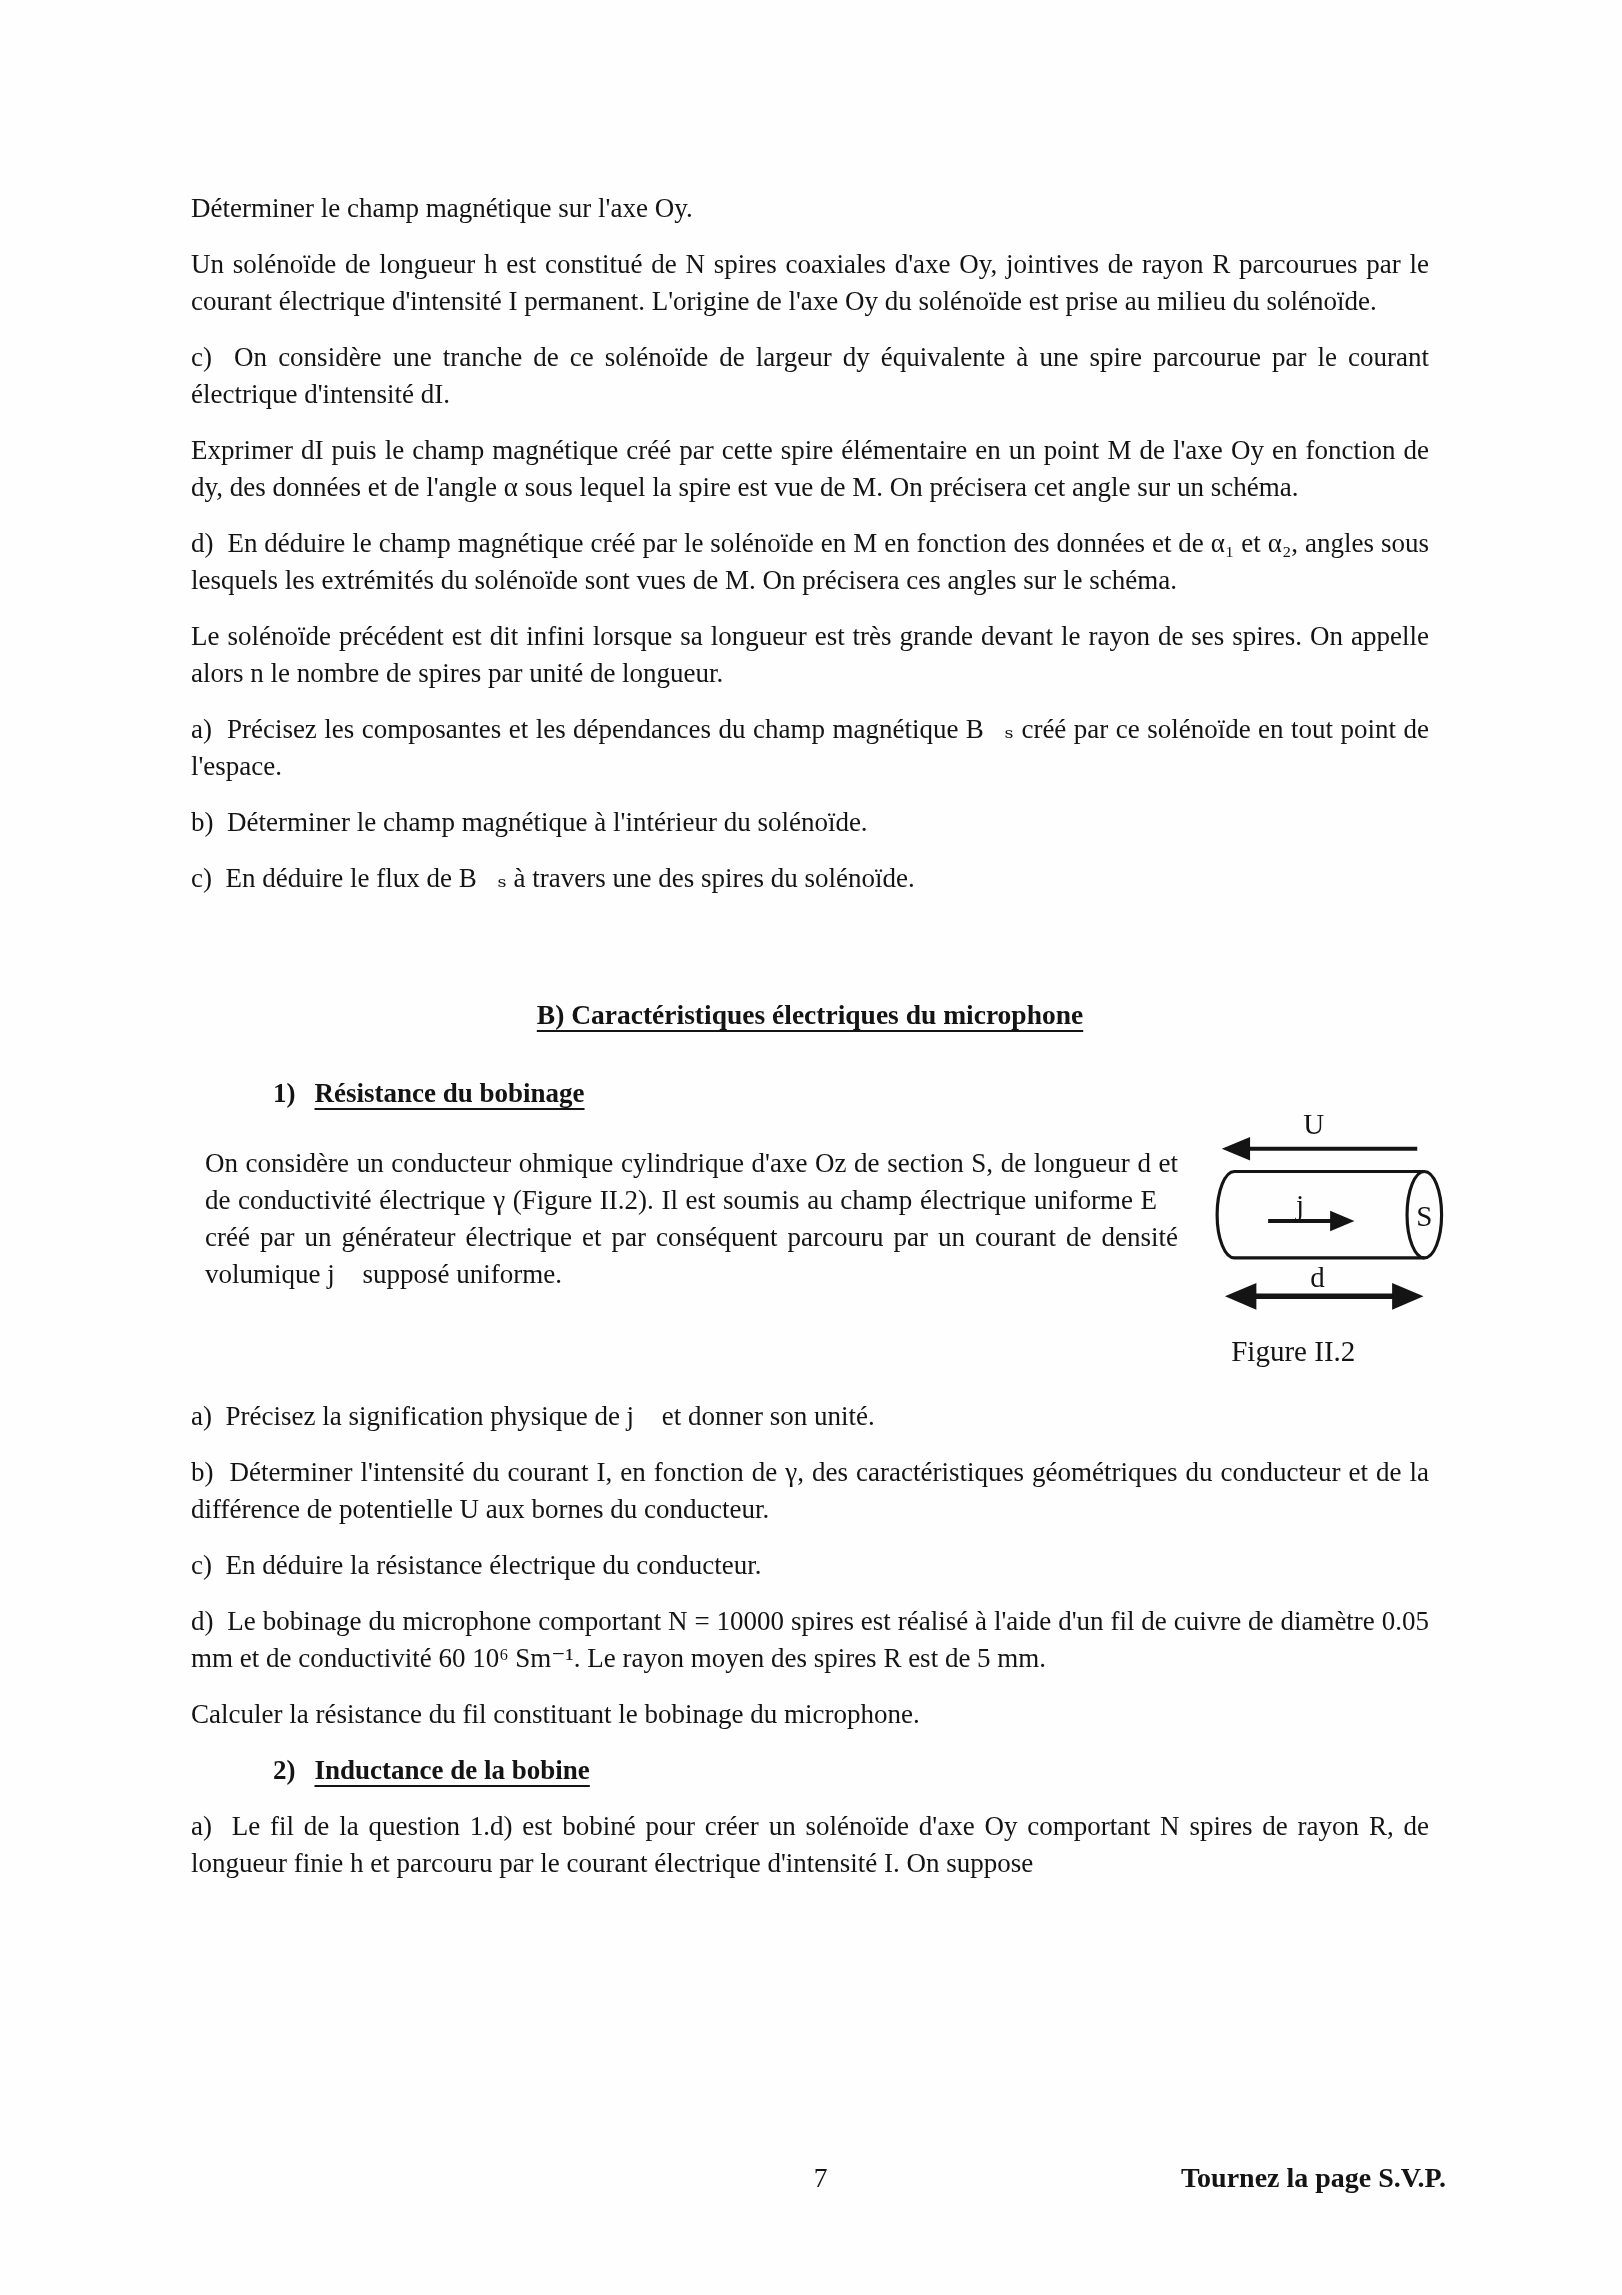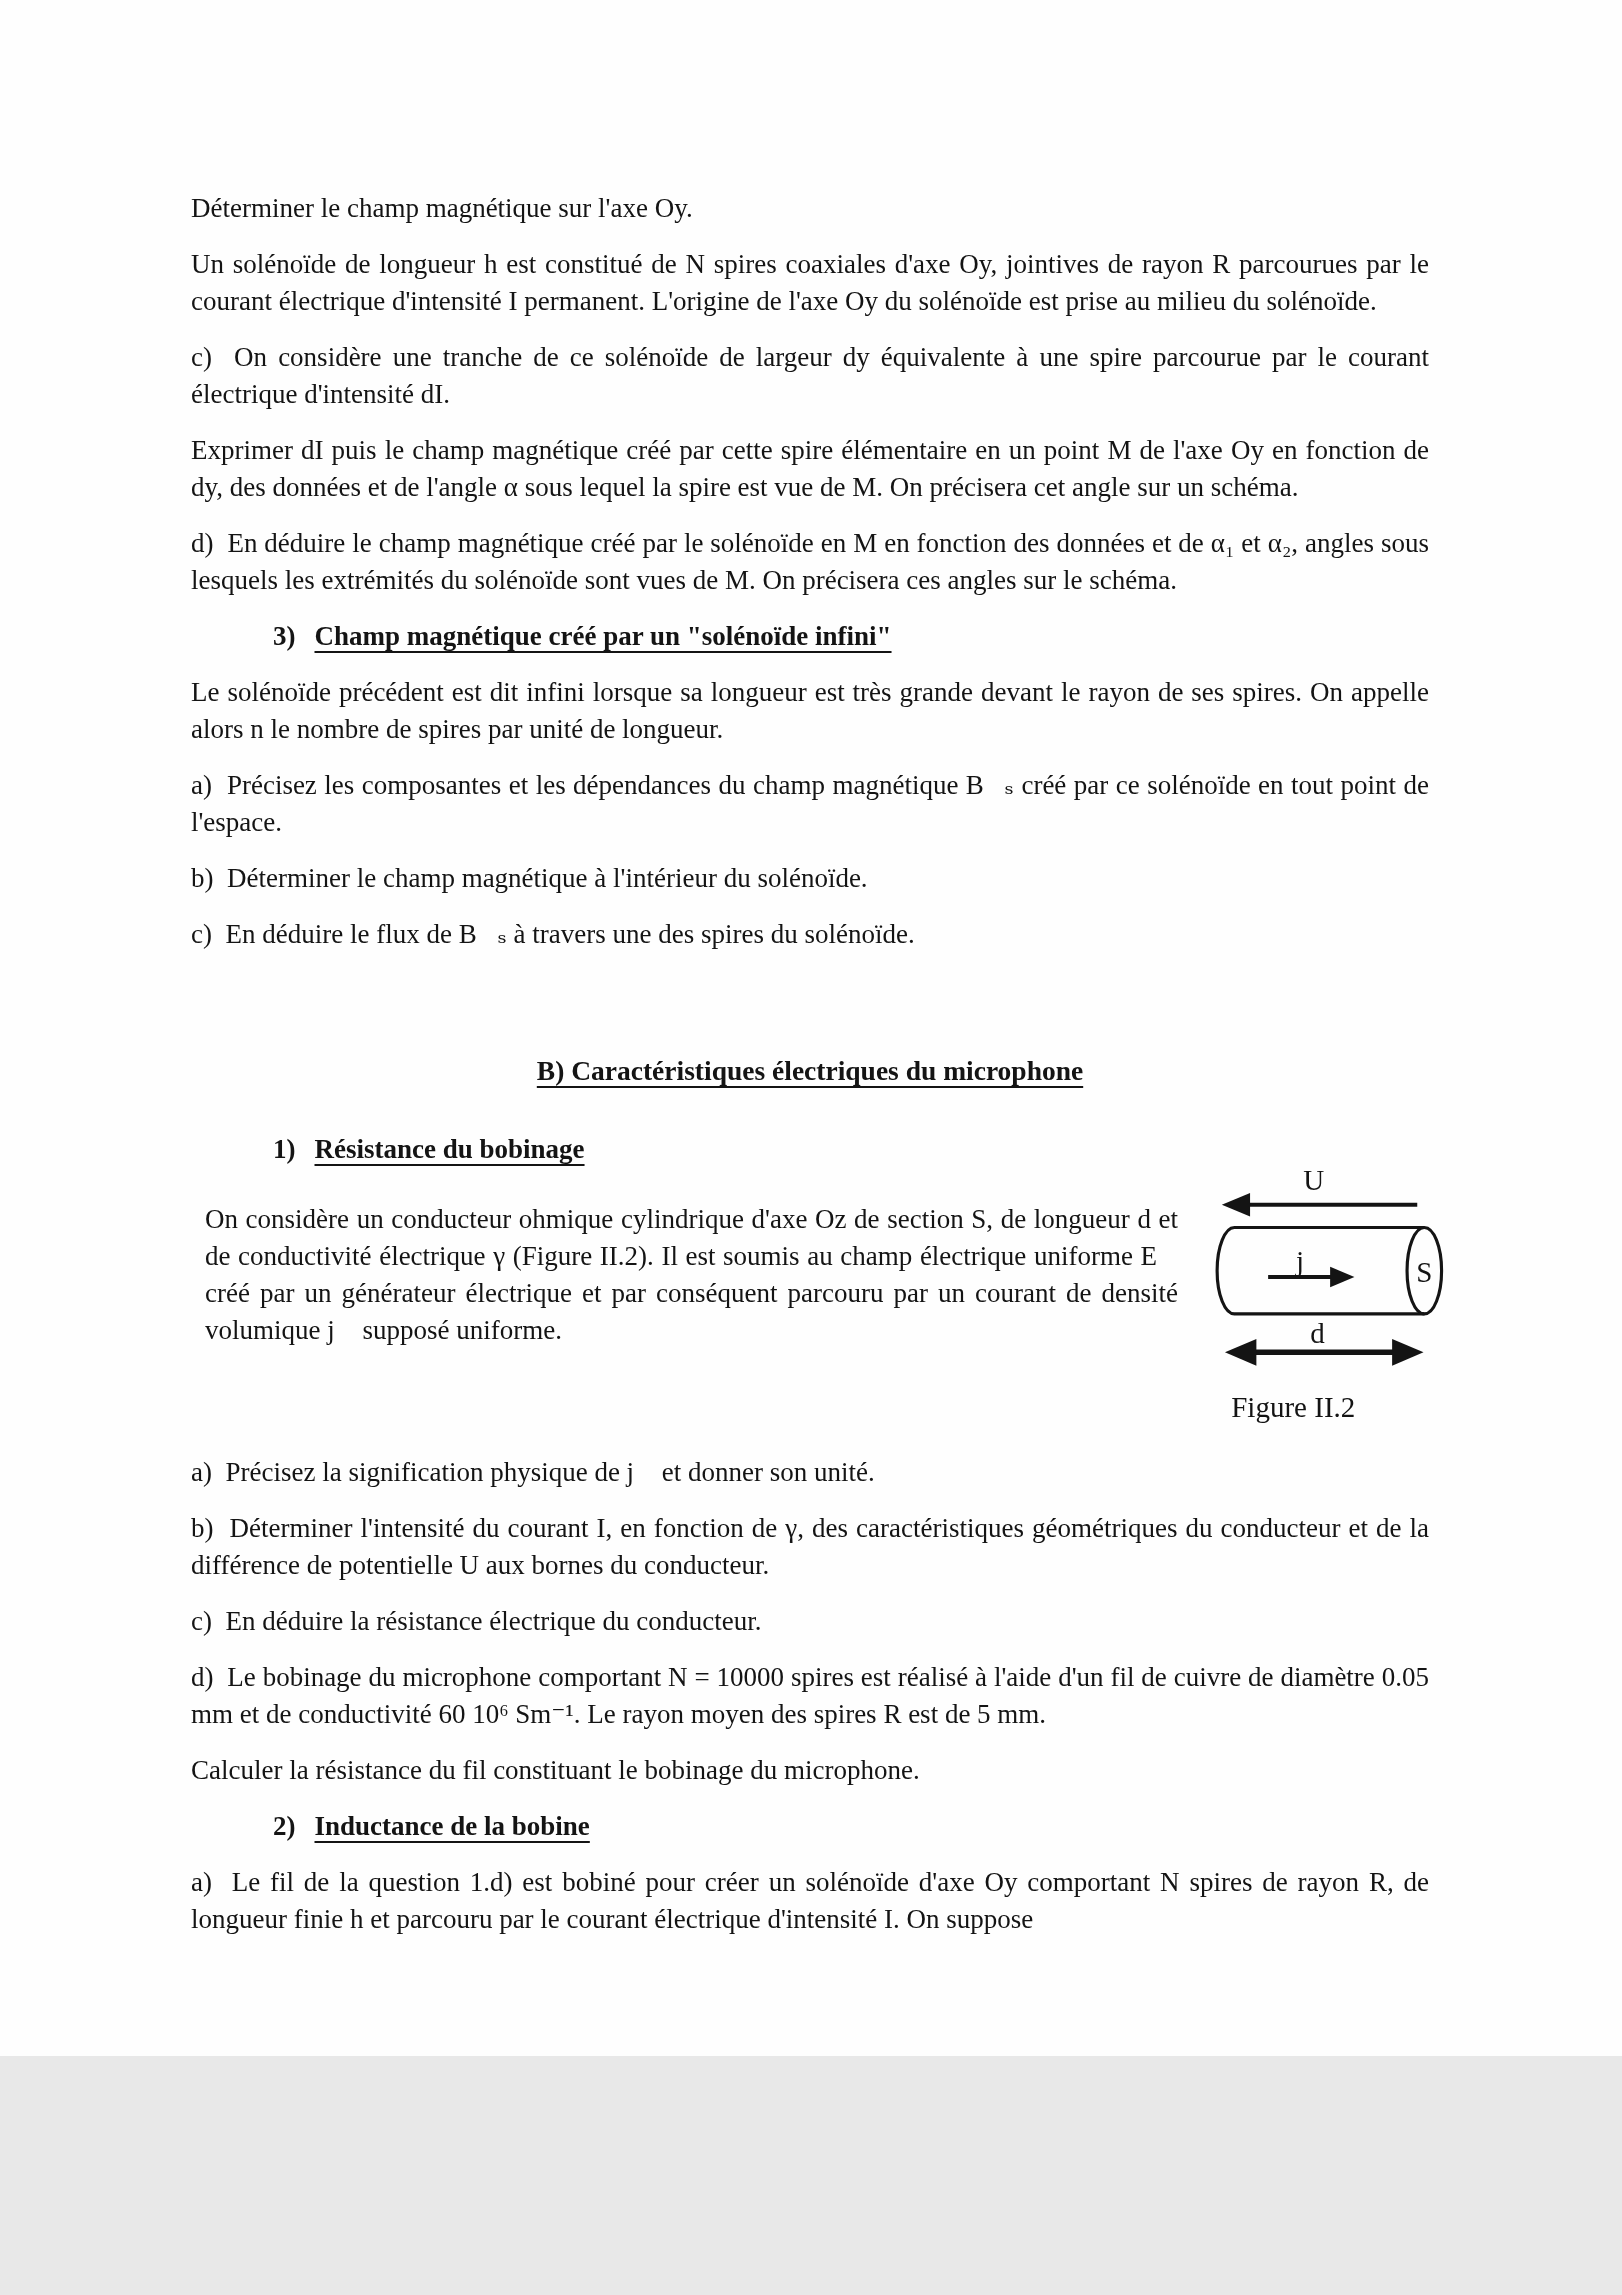--- a/index.html
+++ b/index.html
@@ -1,19 +1,19 @@
 <!DOCTYPE html>
 <html style="font-size:12.6px"><head>
 <meta charset="utf-8">
 <style>
   html, body { margin: 0; padding: 0; background: #e8e8e8; }
   .page {
     position: relative;
     width: 1623px;
-    height: 2056px;
+    height: 2295px;
     margin: 0 auto;
     background: #fefefe;
     color: #141414;
     font-family: "Liberation Serif", "DejaVu Serif", serif;
     font-size: 27px;
     line-height: 37px;
     overflow: hidden;
   }
   .content {
     position: absolute;
@@ -84,23 +84,20 @@
     <p class="para">Déterminer le champ magnétique sur l'axe Oy.</p>
 
     <p class="para just">Un solénoïde de longueur h est constitué de N spires coaxiales d'axe Oy, jointives de rayon R parcourues par le courant électrique d'intensité I permanent. L'origine de l'axe Oy du solénoïde est prise au milieu du solénoïde.</p>
 
     <p class="para just">c)&nbsp; On considère une tranche de ce solénoïde de largeur dy équivalente à une spire parcourue par le courant électrique d'intensité dI.</p>
 
     <p class="para just">Exprimer dI puis le champ magnétique créé par cette spire élémentaire en un point M de l'axe Oy en fonction de dy, des données et de l'angle α sous lequel la spire est vue de M. On précisera cet angle sur un schéma.</p>
 
     <p class="para just">d)&nbsp; En déduire le champ magnétique créé par le solénoïde en M en fonction des données et de α₁ et α₂, angles sous lesquels les extrémités du solénoïde sont vues de M. On précisera ces angles sur le schéma.</p>
 
-    <h3 class="heading num-heading">
-      <span class="hnum">3)</span><span class="htitle">Champ magnétique créé par un "solénoïde infini"</span>
-    </h3>
 
     <p class="para just">Le solénoïde précédent est dit infini lorsque sa longueur est très grande devant le rayon de ses spires. On appelle alors n le nombre de spires par unité de longueur.</p>
 
     <p class="para just">a)&nbsp; Précisez les composantes et les dépendances du champ magnétique B⃗ₛ créé par ce solénoïde en tout point de l'espace.</p>
 
     <p class="para">b)&nbsp; Déterminer le champ magnétique à l'intérieur du solénoïde.</p>
 
     <p class="para">c)&nbsp; En déduire le flux de B⃗ₛ à travers une des spires du solénoïde.</p>
 
     <h2 class="heading main-heading">B) Caractéristiques électriques du microphone</h2>

